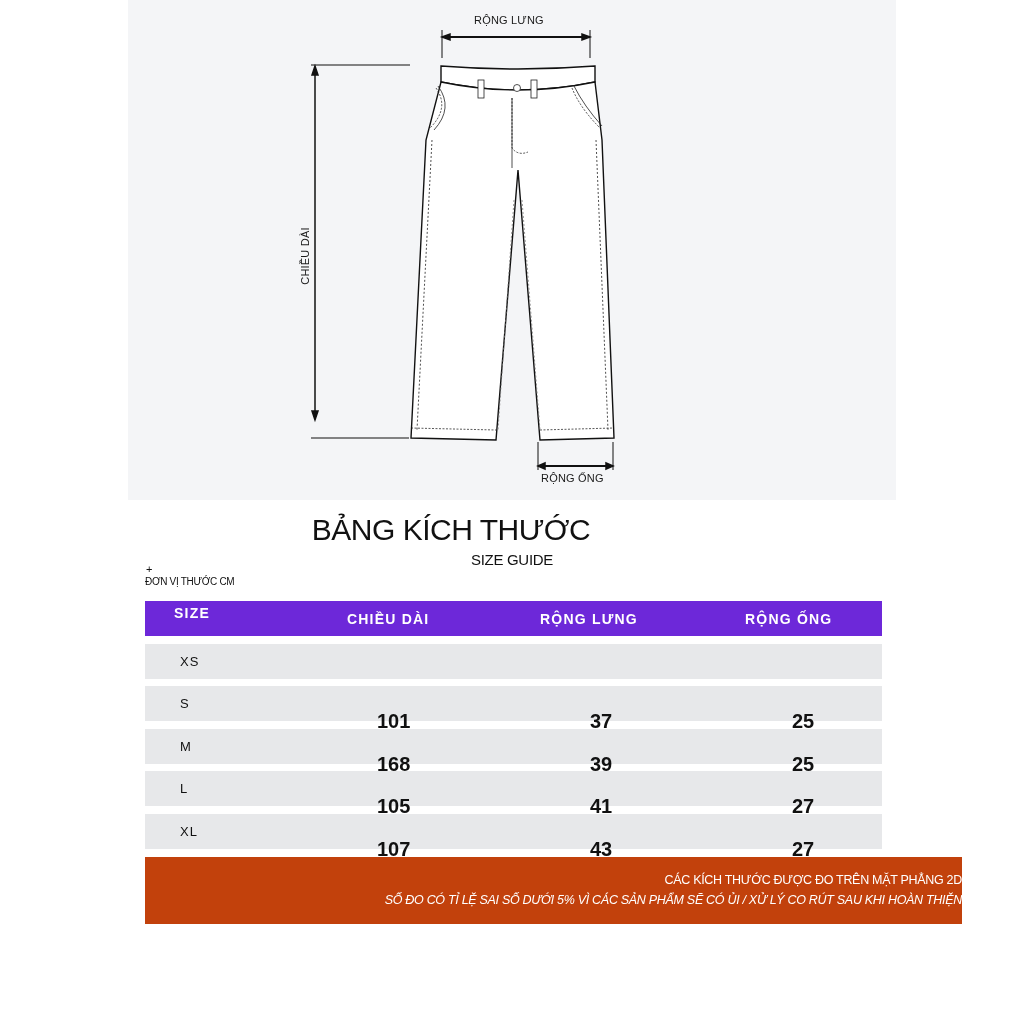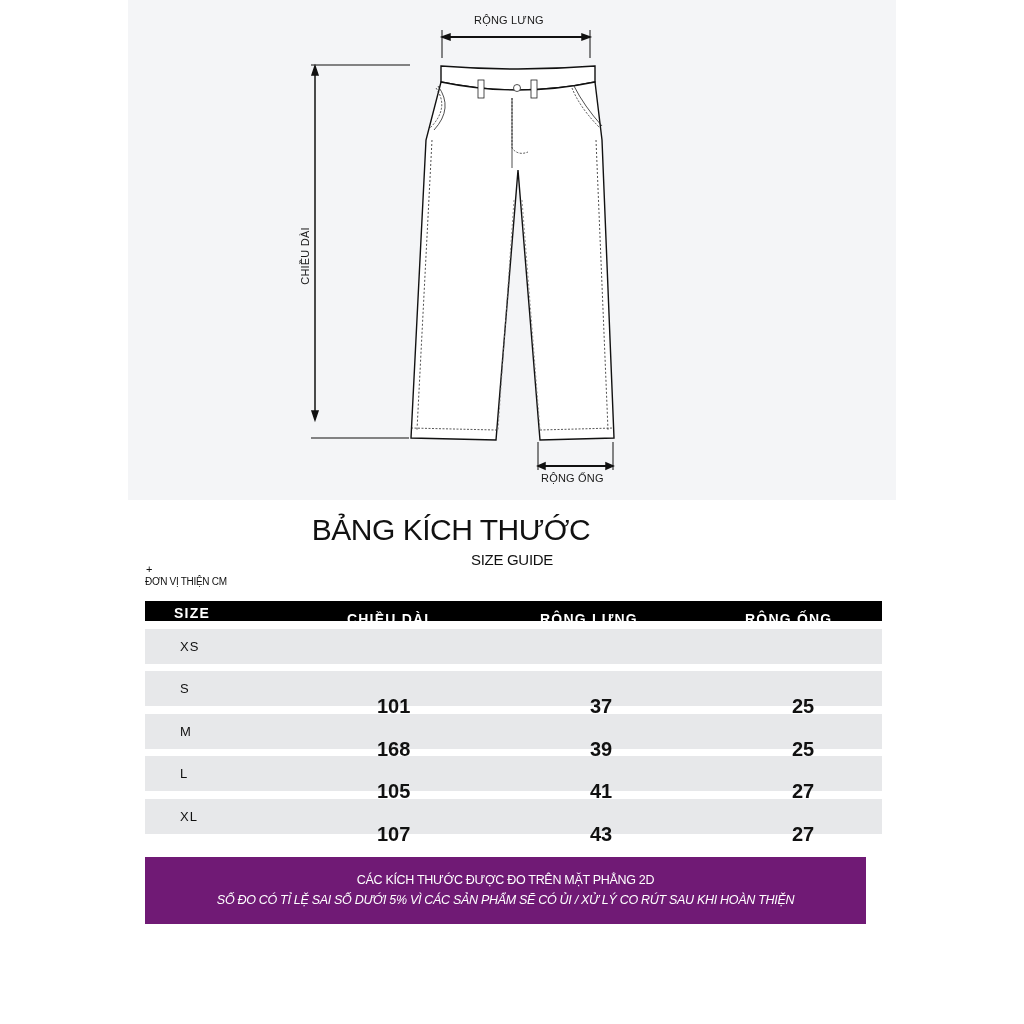--- a/index.html
+++ b/index.html
@@ -24,39 +24,39 @@
     font-size: 30px; letter-spacing: -0.5px; color: #111; font-weight: normal;
   }
   .subtitle {
     position: absolute; left: 0; width: 1024px; top: 551px; text-align: center;
     font-size: 15px; color: #111; letter-spacing: -0.3px;
   }
   .unit-plus { position: absolute; left: 146px; top: 563px; font-size: 11px; }
   .unit-note { position: absolute; left: 145px; top: 576px; font-size: 10px; letter-spacing: -0.3px; }
   .table { position: absolute; left: 145px; top: 601px; width: 737px; }
   .thead {
-    height: 20px; background: #000000; color: #fff; position: relative;
+    height: 35px; background: #6d28d9; color: #fff; position: relative;
   }
   .thead span { position: absolute; font-size: 14px; letter-spacing: 1.2px; font-weight: bold; }
   .th-size { left: 29px; top: 4px; }
   .th-len { left: 202px; top: 10px; }
   .th-waist { left: 395px; top: 10px; }
   .th-hem { left: 600px; top: 10px; }
   .trow {
     height: 35px; background: #e7e8ea; position: relative; margin-top: 7.6px;
   }
   .trow span { position: absolute; }
   .td-size { left: 35px; top: 10px; font-size: 13px; letter-spacing: 1px; }
   .td-val { top: 8px; font-size: 20px; font-weight: bold; margin-top: 16px; }
   .td-len { left: 232px; }
   .td-waist { left: 445px; }
   .td-hem { left: 647px; }
   .notice {
-    position: absolute; left: 145px; top: 857px; width: 721px; height: 67px; background: #701a75;
-    color: #fff; text-align: center; font-size: 12.5px; letter-spacing: -0.3px;
+    position: absolute; left: 145px; top: 857px; width: 817px; height: 67px; background: #c2410c;
+    color: #fff; text-align: right; font-size: 12.5px; letter-spacing: -0.3px;
   }
   .notice .n1 { position: absolute; left: 0; right: 0; top: 16px; }
   .notice .n2 { position: absolute; left: 0; right: 0; top: 36px; font-style: italic; }
 </style>
 </head>
 <body>
 
 <div class="illustration">
   <svg width="768" height="500" viewBox="0 0 768 500">
     <g stroke="#111" fill="none" stroke-width="1.5">
@@ -111,21 +111,21 @@
     </g>
   </svg>
   <span class="dim-label lbl-waist">RỘNG LƯNG</span>
   <span class="dim-label lbl-length">CHIỀU DÀI</span>
   <span class="dim-label lbl-hem">RỘNG ỐNG</span>
 </div>
 
 <div class="title">BẢNG KÍCH THƯỚC</div>
 <div class="subtitle">SIZE GUIDE</div>
 <div class="unit-plus">+</div>
-<div class="unit-note">ĐƠN VỊ THIỆN CM</div>
+<div class="unit-note">ĐƠN VỊ THƯỚC CM</div>
 
 <div class="table">
   <div class="thead">
     <span class="th-size">SIZE</span>
     <span class="th-len">CHIỀU DÀI</span>
     <span class="th-waist">RỘNG LƯNG</span>
     <span class="th-hem">RỘNG ỐNG</span>
   </div>
   <div class="trow">
     <span class="td-size">XS</span>

